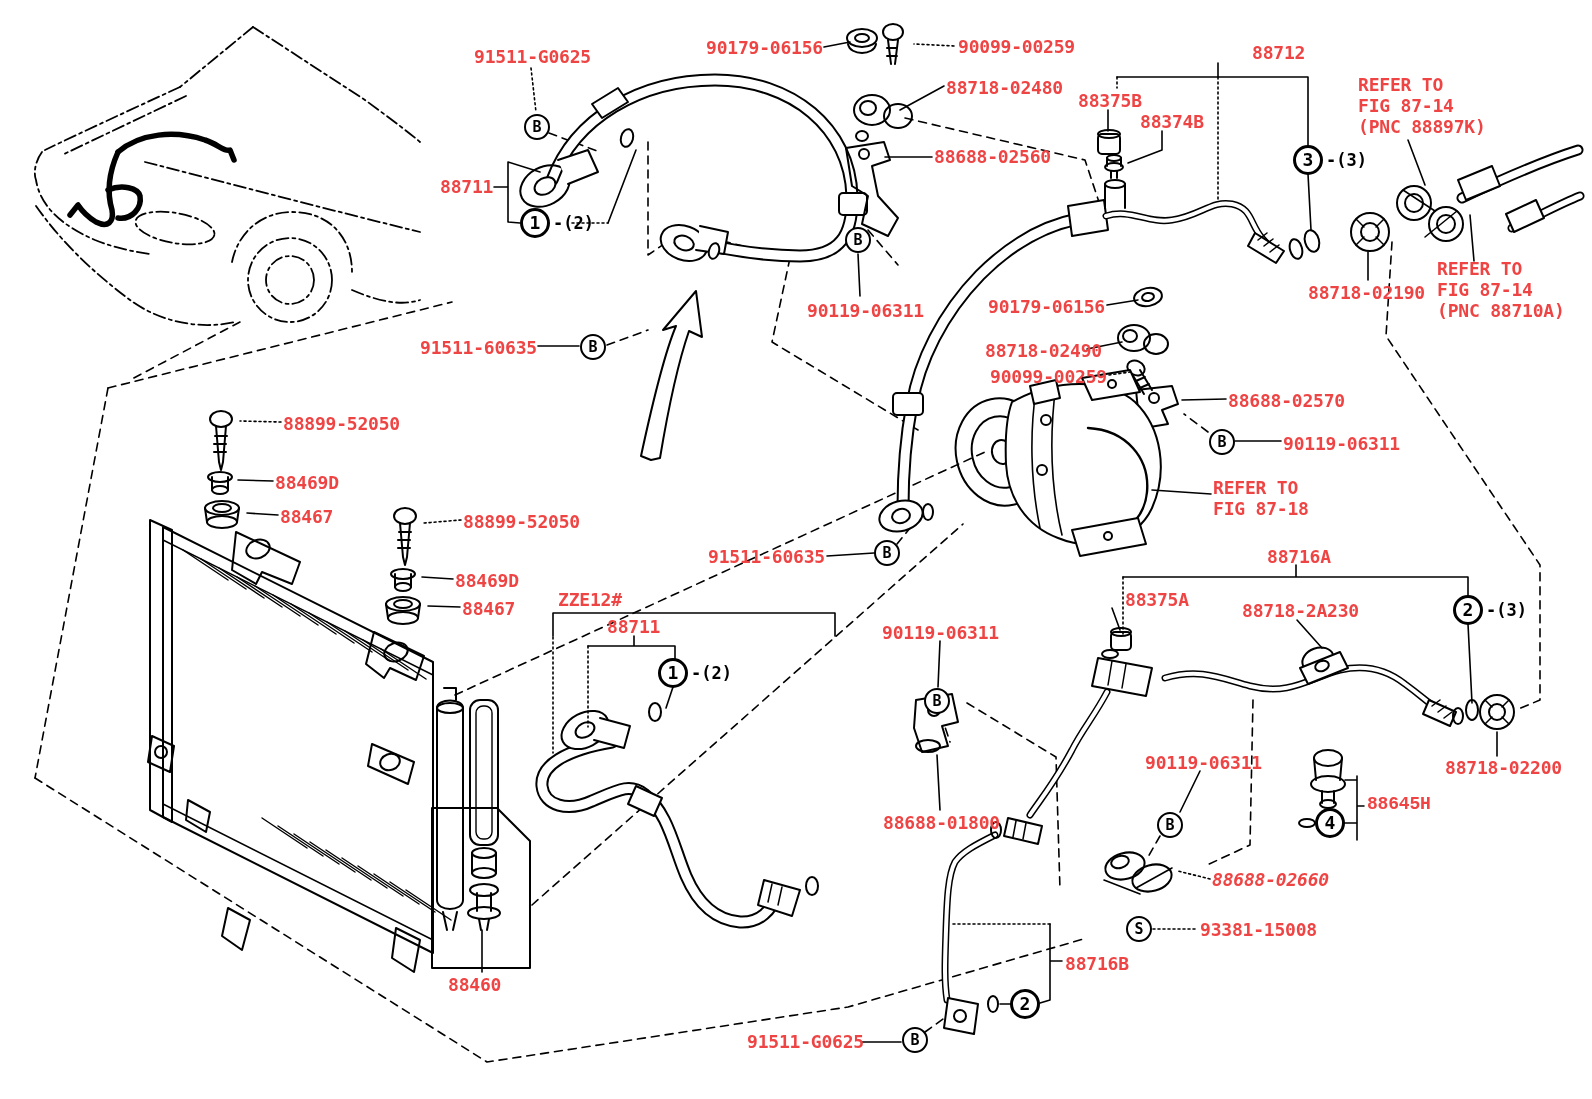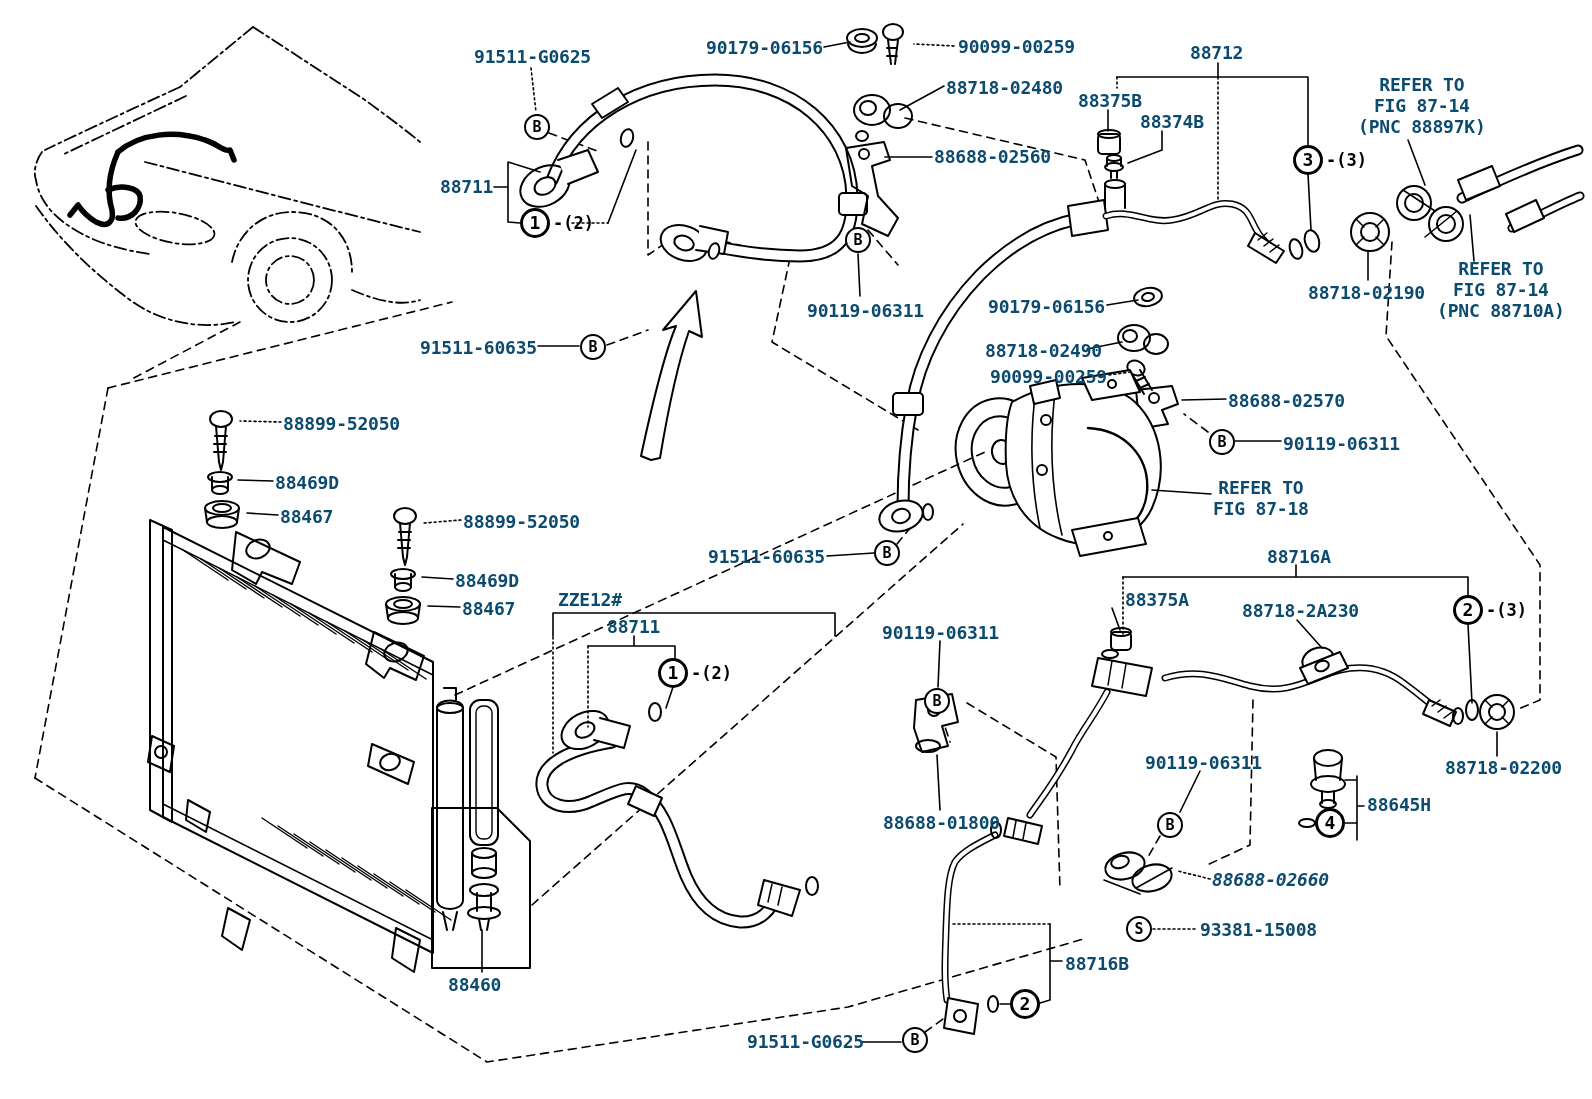--- a/index.html
+++ b/index.html
@@ -3,22 +3,22 @@
 <meta charset="utf-8">
 <style>
   html,body { margin:0; padding:0; background:#fff; }
   #stage {
     position:relative; width:1592px; height:1099px; background:#ffffff;
     overflow:hidden; font-family:"DejaVu Sans Mono", monospace;
   }
   #artwork { position:absolute; left:0; top:0; }
   #label-layer { position:absolute; left:0; top:0; width:100%; height:100%; }
   .lbl {
-    position:absolute; color:#0c4a6e; white-space:pre-line;
-    font:bold 18px/21px "DejaVu Sans Mono", monospace; letter-spacing:-0.2px;text-align:center;
+    position:absolute; color:#ef4444; white-space:pre-line;
+    font:bold 18px/21px "DejaVu Sans Mono", monospace; letter-spacing:-0.2px;
   }
   .lbl.code { font:16px/18px "DejaVu Sans", sans-serif; letter-spacing:0.5px; }
   .badge {
     position:absolute; width:22px; height:22px; border:2px solid #000;
     border-radius:50%; background:#fff; color:#000;
     display:flex; align-items:center; justify-content:center;
     font:bold 15px/15px "DejaVu Sans Mono", monospace;
   }
   .callout { position:absolute; display:flex; align-items:center; gap:3px; }
   .callout .num {
@@ -360,21 +360,21 @@
     <path d="M1011,1004 L1000,1004"></path>
     <path d="M862,1042 L901,1042"></path>
     <path d="M482,972 L482,930"></path>
   </g>
 </svg>
 
 <div id="label-layer">
       <div class="lbl part" style="left: 474px; top: 46px;">91511-G0625</div>
       <div class="lbl part" style="left: 706px; top: 37px;">90179-06156</div>
       <div class="lbl part" style="left: 958px; top: 36px;">90099-00259</div>
-      <div class="lbl part" style="left: 1190px; top: 42px;">88712</div>
+      <div class="lbl part" style="left: 1252px; top: 42px;">88712</div>
       <div class="lbl part" style="left: 946px; top: 77px;">88718-02480</div>
       <div class="lbl part" style="left: 1078px; top: 90px;">88375B</div>
       <div class="lbl part" style="left: 1140px; top: 111px;">88374B</div>
       <div class="lbl note" style="left: 1358px; top: 74px;">REFER TO
 FIG 87-14
 (PNC 88897K)</div>
       <div class="lbl part" style="left: 934px; top: 146px;">88688-02560</div>
       <div class="lbl part" style="left: 440px; top: 176px;">88711</div>
       <div class="lbl part" style="left: 807px; top: 300px;">90119-06311</div>
       <div class="lbl part" style="left: 988px; top: 296px;">90179-06156</div>
@@ -398,21 +398,21 @@
       <div class="lbl part" style="left: 708px; top: 546px;">91511-60635</div>
       <div class="lbl part" style="left: 558px; top: 589px;">ZZE12#</div>
       <div class="lbl part" style="left: 607px; top: 616px;">88711</div>
       <div class="lbl part" style="left: 882px; top: 622px;">90119-06311</div>
       <div class="lbl part" style="left: 883px; top: 812px;">88688-01800</div>
       <div class="lbl part" style="left: 1125px; top: 589px;">88375A</div>
       <div class="lbl part" style="left: 1267px; top: 546px;">88716A</div>
       <div class="lbl part" style="left: 1242px; top: 600px;">88718-2A230</div>
       <div class="lbl part" style="left: 1445px; top: 757px;">88718-02200</div>
       <div class="lbl part" style="left: 1145px; top: 752px;">90119-06311</div>
-      <div class="lbl part" style="left: 1367px; top: 794px;">88645H</div>
+      <div class="lbl part" style="left: 1367px; top: 794px; font-family: Liberation Mono, monospace;">88645H</div>
       <div class="lbl part" style="left: 1212px; top: 869px; font-style: italic;">88688-02660</div>
       <div class="lbl part" style="left: 1200px; top: 919px;">93381-15008</div>
       <div class="lbl part" style="left: 1065px; top: 953px;">88716B</div>
       <div class="lbl part" style="left: 747px; top: 1031px;">91511-G0625</div>
       <div class="lbl part" style="left: 448px; top: 974px;">88460</div>
       <div class="lbl code" style="left: 1508px; top: 1120px;">875268C</div>
       <div class="badge" style="left: 524px; top: 114px;">B</div>
       <div class="badge" style="left: 845px; top: 227px;">B</div>
       <div class="badge" style="left: 580px; top: 334px;">B</div>
       <div class="badge" style="left: 1209px; top: 429px;">B</div>

